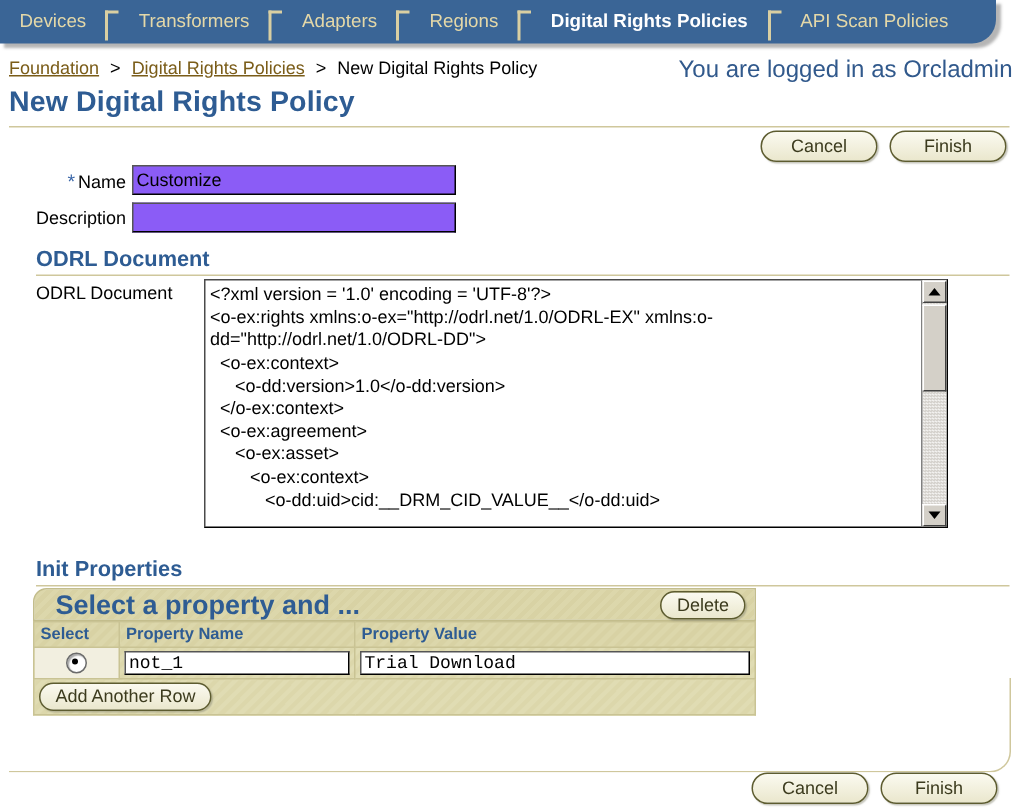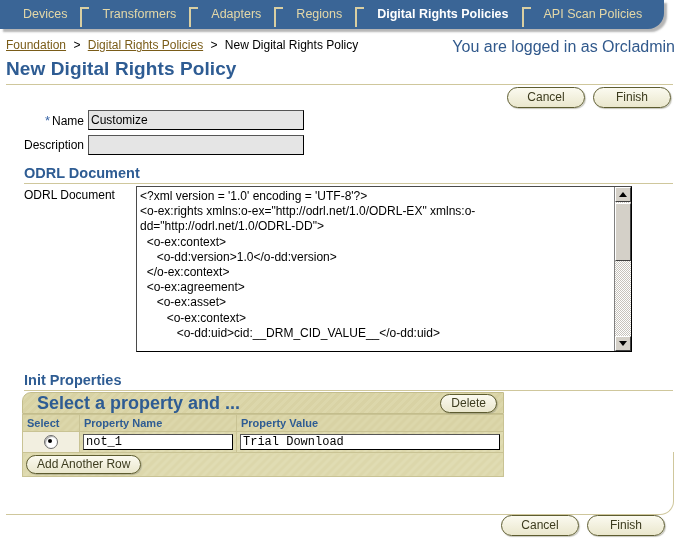--- a/index.html
+++ b/index.html
@@ -16,21 +16,21 @@
   
   .tabbar-wrap{position:absolute;left:0;top:0;width:679px;height:33px;}
   .tabbar{
     position:absolute;left:0;top:0;
     width:664px;height:29px;
     background:#3a6596;
     border-bottom-right-radius:16px;
     box-shadow:3px 3px 2px rgba(120,120,120,.55);
     overflow:hidden;
   }
-  .tabs{display:flex;align-items:center;height:29px;padding-left:10px;}
+  .tabs{display:flex;align-items:center;height:29px;}
   .tab{
     color:#e4d8a8;
     font-size:12.5px;
     padding:0 13px;
     white-space:nowrap;
     line-height:29px;
     cursor:pointer;
   }
   .tab.active{color:#ffffff;font-weight:bold;}
   .tabsep{
@@ -88,21 +88,21 @@
   .field-row{position:absolute;display:flex;align-items:center;}
   .f-name{left:0;top:110px;}
   .f-desc{left:0;top:135px;}
   .f-label{width:84px;text-align:right;font-size:12px;color:#000;}
   .req-star{color:#3a66a8;font-size:13px;padding-right:2px;}
   .f-input{
     margin-left:4px;
     width:210px;height:16px;
     border:1px solid #000;
     border-top-color:#555;border-left-color:#555;
-    background:#e5e5e5;
+    background:#8b5cf6;
     font-family:"Liberation Sans", sans-serif;
     font-size:12px;
     padding:1px 2px;
     box-sizing:content-box;
     outline:none;
   }
 
   
   .sec-h{
     position:absolute;font-size:14.5px;font-weight:bold;color:#2e5c93;

